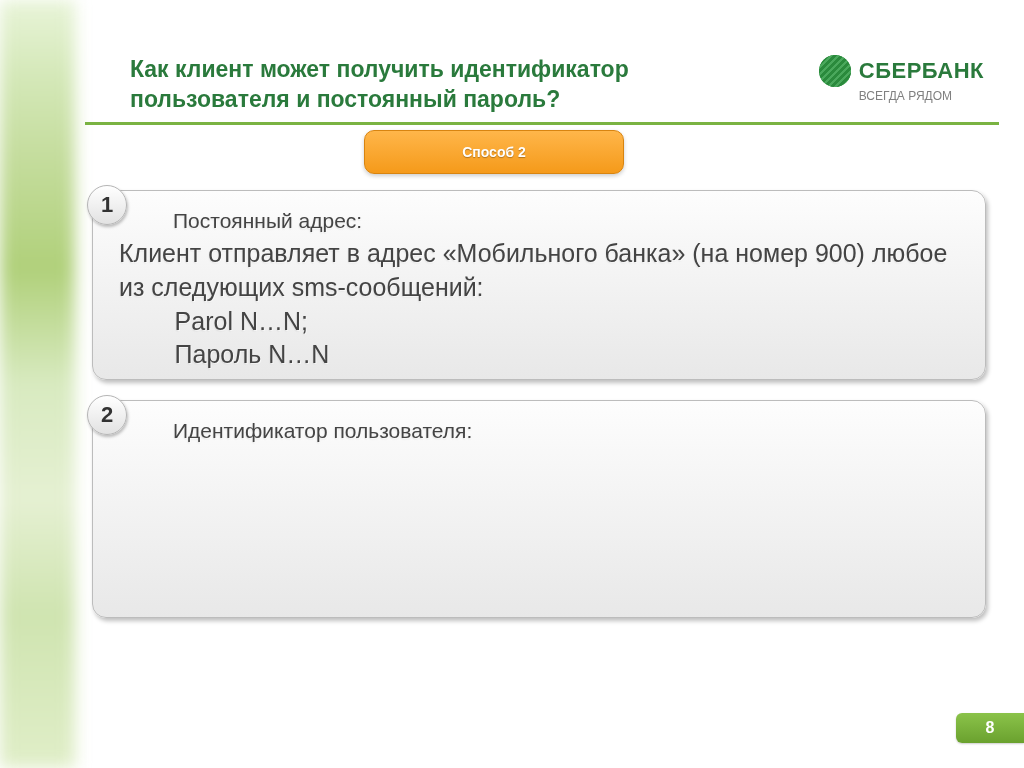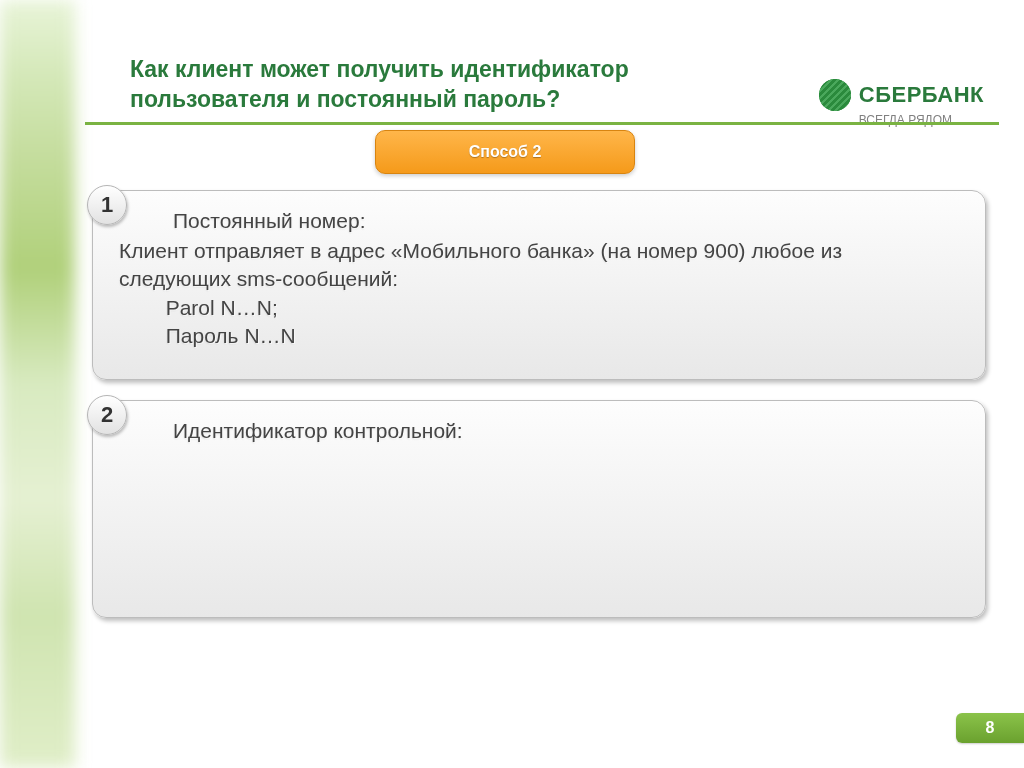--- a/index.html
+++ b/index.html
@@ -44,21 +44,20 @@
     line-height: 1.3;
     max-width: 600px;
   }
   .logo-block {
     text-align: left;
   }
   .logo-row {
     display: flex;
     align-items: center;
     gap: 8px;
-    margin-top: 24px;
   }
   .logo-icon {
     width: 32px;
     height: 32px;
     background: #2a8a3c;
     border-radius: 50%;
     position: relative;
     overflow: hidden;
   }
   .logo-icon::before {
@@ -85,30 +84,30 @@
   .green-rule {
     position: absolute;
     left: 85px;
     right: 25px;
     top: 122px;
     height: 3px;
     background: #7ab342;
   }
   .tab-badge {
     position: absolute;
-    left: 375px;
+    left: 364px;
     top: 130px;
     width: 260px;
     height: 44px;
     background: linear-gradient(180deg, #ffb64a 0%, #f59a1a 100%);
     border-radius: 10px;
     border: 1px solid #d88410;
     box-shadow: 0 2px 4px rgba(0,0,0,0.2);
     color: #fff;
-    font-size: 16px;
+    font-size: 14px;
     font-weight: bold;
     display: flex;
     align-items: center;
     justify-content: center;
     text-shadow: 0 1px 1px rgba(0,0,0,0.3);
   }
   .card {
     position: absolute;
     left: 92px;
     right: 38px;
@@ -138,21 +137,21 @@
     color: #333;
   }
   .card-heading {
     font-size: 21px;
     color: #444;
     text-shadow: 1px 1px 1px rgba(255,255,255,0.8), 0 1px 2px rgba(0,0,0,0.15);
     margin-bottom: 4px;
     text-indent: 20px;
   }
   .card-body {
-    font-size: 21px;
+    font-size: 25px;
     color: #444;
     line-height: 1.35;
     text-shadow: 1px 1px 1px rgba(255,255,255,0.8), 0 1px 2px rgba(0,0,0,0.12);
     margin-left: -34px;
     white-space: pre-wrap;
   }
   .page-num {
     position: absolute;
     right: 0;
     bottom: 25px;
@@ -185,24 +184,24 @@
     <div class="logo-tagline">ВСЕГДА РЯДОМ</div>
   </div>
 </div>
 
 <div class="green-rule"></div>
 
 <div class="tab-badge">Способ 2</div>
 
 <div class="card card-1">
   <div class="num-badge">1</div>
-  <div class="card-heading">Постоянный номер:</div>
+  <div class="card-heading">Постоянный адрес:</div>
   <div class="card-body">Клиент отправляет в адрес «Мобильного банка» (на номер 900) любое из следующих sms-сообщений:
         Parol N…N;
         Пароль N…N</div>
 </div>
 
 <div class="card card-2">
   <div class="num-badge">2</div>
-  <div class="card-heading">Идентификатор контрольной:</div>
+  <div class="card-heading">Идентификатор пользователя:</div>
 </div>
 
 <div class="page-num">8</div>
 
 </body></html>

